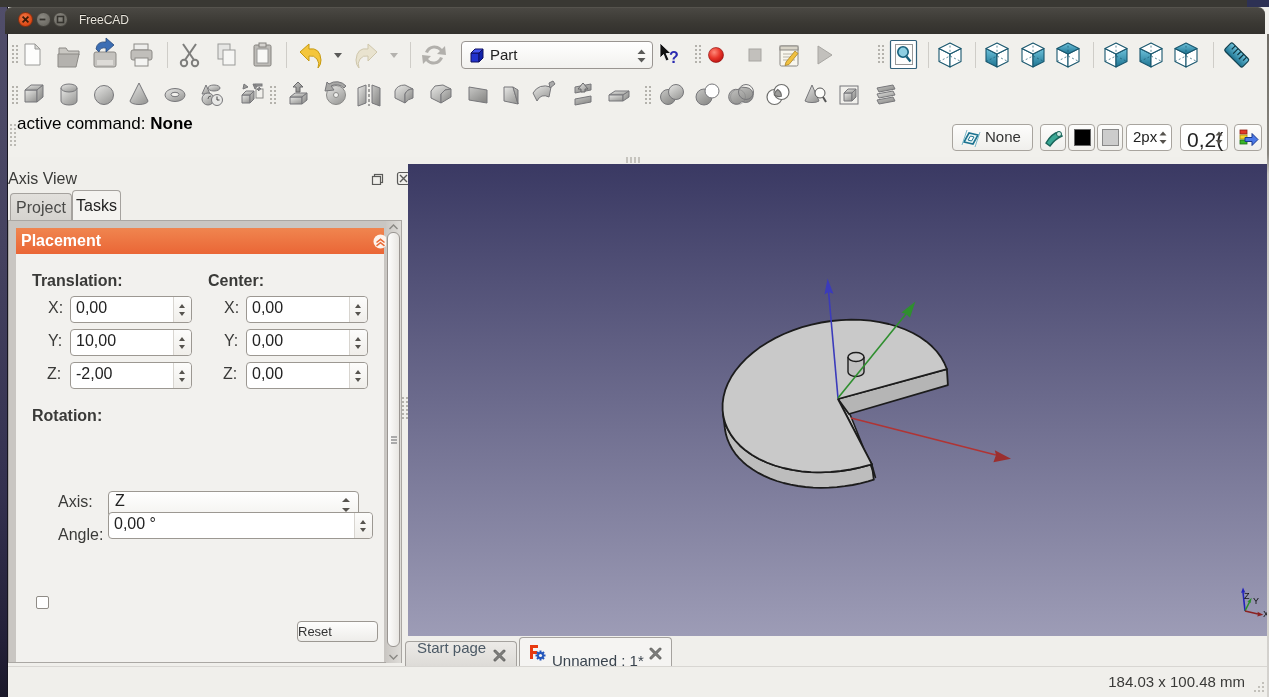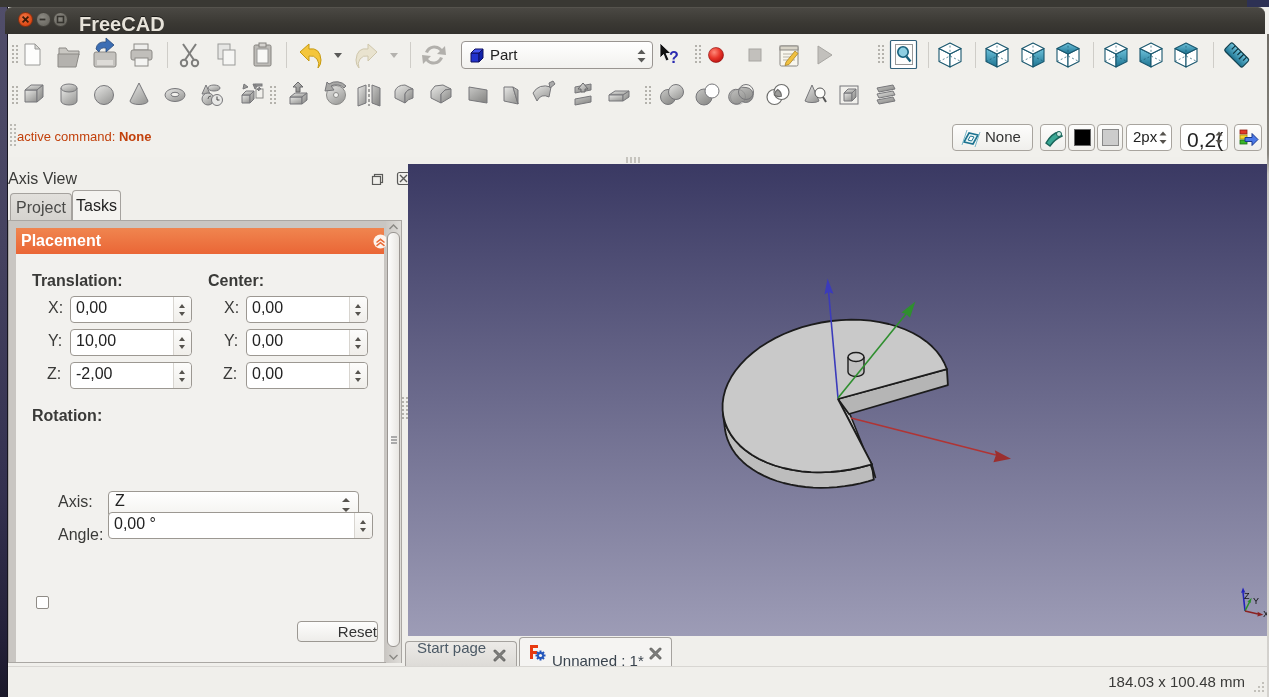--- a/index.html
+++ b/index.html
@@ -1,21 +1,21 @@
 <!DOCTYPE html>
 <html><head><meta charset="utf-8"><style>
 *{margin:0;padding:0;box-sizing:border-box}
 html,body{width:1269px;height:697px;overflow:hidden;font-family:"Liberation Sans",sans-serif;background:#f0efeb}
 .abs{position:absolute}
 #leftstrip{left:0;top:0;width:8px;height:697px;background:linear-gradient(#514e6a,#454260 35%,#343150 70%,#232038 92%,#1a1828);border-right:1px solid #16141f}
 #topstrip{left:0;top:0;width:1269px;height:7px;background:#393833}
 #topstrip .corner{position:absolute;right:0;top:0;width:22px;height:7px;background:#2d3154}
 #titlebar{left:5px;top:7px;width:1260px;height:27px;background:linear-gradient(#4a4843,#3a3833 60%,#33312d);border-radius:7px 7px 0 0;border-top:1px solid #55534d}
 .wbtn{position:absolute;top:4px;width:15px;height:15px;border-radius:50%;}
-#title-text{position:absolute;left:74px;top:5px;font-size:20px;font-weight:bold;color:#e7e3da;text-shadow:0 -1px 0 #1d1c19}
+#title-text{position:absolute;left:74px;top:5px;font-size:12px;font-weight:normal;color:#e7e3da;text-shadow:0 -1px 0 #1d1c19}
 #toolbars{left:8px;top:34px;width:1261px;height:123px;background:#f1f0ec}
 #combo-part{position:absolute;left:453px;top:7px;width:192px;height:28px;background:linear-gradient(#ffffff,#f2f1ee);border:1px solid #999591;border-radius:4px}
 #row3 .txt{position:absolute;left:17px;top:129px;font-size:15px;color:#3a3a38}
 #panel{left:8px;top:157px;width:395px;height:540px}
 #combo-title{position:absolute;left:0;top:13px;font-size:16px;color:#3a3a38}
 .tab{position:absolute;font-size:16px;color:#4a4a48;text-align:center}
 #taskbg{position:absolute;left:0;top:63px;width:394px;height:443px;background:#c9c6c2;border:1px solid #aaa7a3}
 #placebox{position:absolute;left:8px;top:71px;width:368px;height:434px;background:#f2f1ee}
 #placehdr{position:absolute;left:0;top:0;width:368px;height:26px;background:linear-gradient(#f0854f,#ea6636);color:#fff;font-weight:bold;font-size:16px;line-height:25px;padding-left:5px}
 .blbl{position:absolute;font-size:16px;font-weight:bold;color:#3a3a38}
@@ -459,21 +459,21 @@
       </svg>
     <span style="position:absolute;left:28px;top:4px;font-size:15px;color:#222">Part</span>
     <svg style="position:absolute;right:5px;top:6px" width="11" height="16">
         <path d="M1.5,6 L5.5,1.5 L9.5,6 z" fill="#5a5a58"></path>
         <path d="M1.5,10 L5.5,14.5 L9.5,10 z" fill="#5a5a58"></path>
       </svg>
   </div>
   <div id="icons-row2"></div>
 </div>
 <div class="abs" id="row3" style="left:0;top:0;width:1269px;height:0">
-  <div class="txt" style="position:absolute;left:17px;top:129px;font-size:13px;color:#c2410c">active command: <b>None</b></div>
+  <div class="txt" style="position:absolute;left:17px;top:114px;font-size:17px;color:#000000">active command: <b>None</b></div>
   <svg style="position:absolute;left:10px;top:124px" width="7" height="22">
       <g fill="#bcbab4">
         <rect x="0" y="0" width="2" height="2"></rect>
         <rect x="4" y="0" width="2" height="2"></rect>
         <rect x="0" y="4" width="2" height="2"></rect>
         <rect x="4" y="4" width="2" height="2"></rect>
         <rect x="0" y="8" width="2" height="2"></rect>
         <rect x="4" y="8" width="2" height="2"></rect>
         <rect x="0" y="12" width="2" height="2"></rect>
         <rect x="4" y="12" width="2" height="2"></rect>
@@ -575,21 +575,21 @@
     <div class="spin" style="left:54px;top:134px;width:122px">-2,00<span class="sbtn"></span></div>
     <div class="spin" style="left:230px;top:68px;width:122px">0,00<span class="sbtn"></span></div>
     <div class="spin" style="left:230px;top:101px;width:122px">0,00<span class="sbtn"></span></div>
     <div class="spin" style="left:230px;top:134px;width:122px">0,00<span class="sbtn"></span></div>
     <div class="blbl" style="left:16px;top:179px">Rotation:</div>
     <div class="lbl" style="left:42px;top:265px">Axis:</div>
     <div class="combo" style="left:92px;top:263px;width:251px">Z<span class="carr"></span></div>
     <div class="lbl" style="left:42px;top:298px">Angle:</div>
     <div class="spin" style="left:92px;top:284px;width:265px">0,00 °<span class="sbtn"></span></div>
     <div style="position:absolute;left:20px;top:368px;width:13px;height:13px;background:#fff;border:1px solid #908c86;border-radius:2px"></div>
-    <div style="position:absolute;left:281px;top:393px;width:81px;height:21px;background:linear-gradient(#fdfdfc,#eeedea);border:1px solid #9c9892;border-radius:4px;font-size:15px;color:#333;text-align:right;line-height:20px">Reset</div>
+    <div style="position:absolute;left:281px;top:393px;width:81px;height:21px;background:linear-gradient(#fdfdfc,#eeedea);border:1px solid #9c9892;border-radius:4px;font-size:13px;color:#333;text-align:left;line-height:20px">Reset</div>
   </div>
   <div id="pscroll">
     <svg style="position:absolute;left:3px;top:3px" width="9" height="6">
         <path d="M0.5,5 L4.5,1 L8.5,5" fill="none" stroke="#8a8884" stroke-width="1.4"></path>
       </svg>
     <div id="pthumb"></div>
     <svg style="position:absolute;left:3px;top:433px" width="9" height="6">
         <path d="M0.5,1 L4.5,5 L8.5,1" fill="none" stroke="#8a8884" stroke-width="1.4"></path>
       </svg>
   </div>

